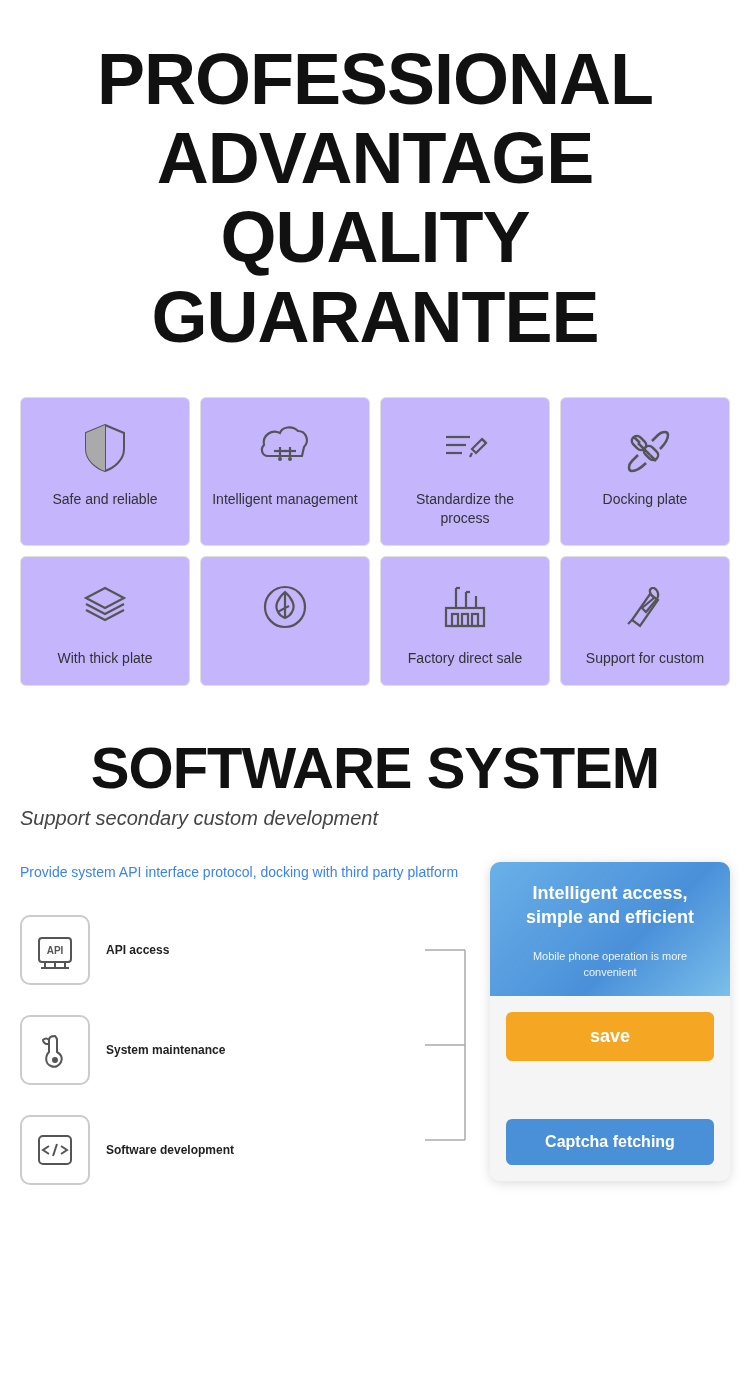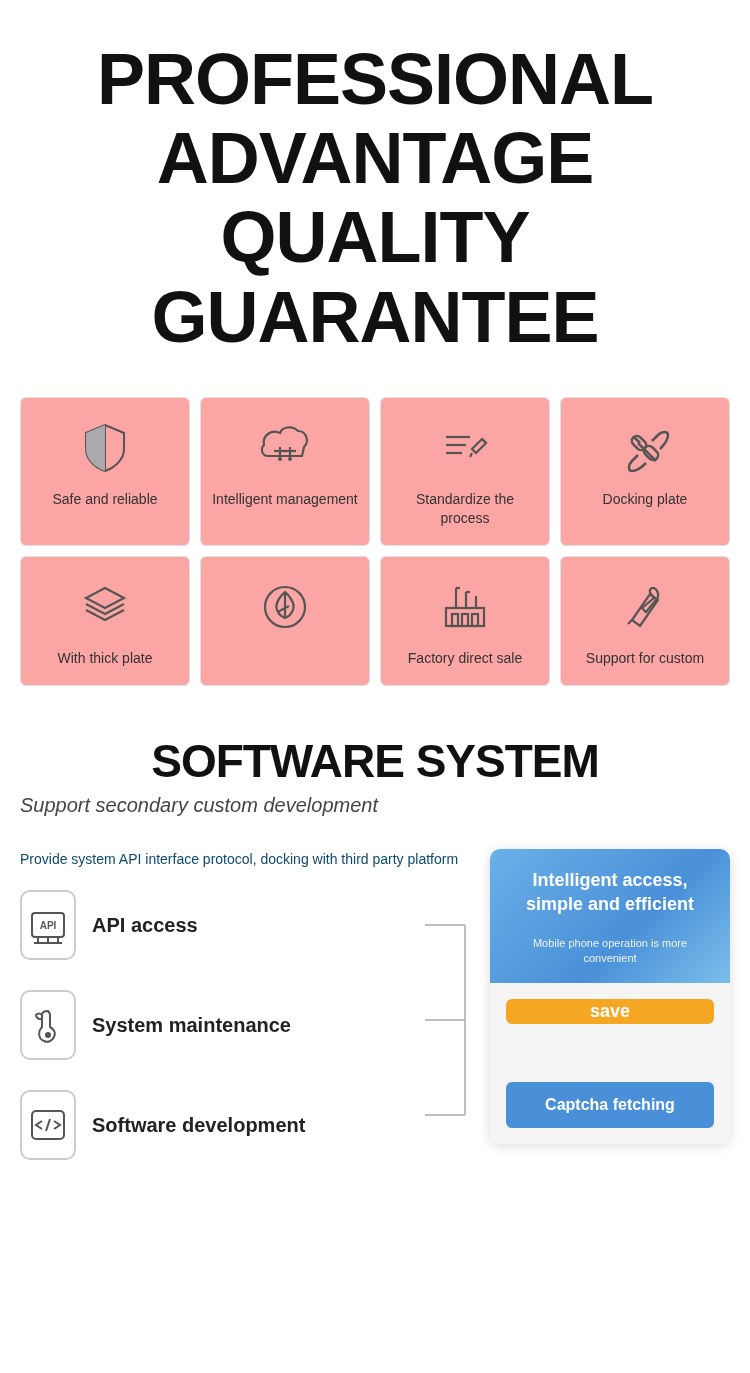--- a/index.html
+++ b/index.html
@@ -34,21 +34,21 @@
       margin-bottom: 10px;
     }
     .feature-card {
       border: 1.5px solid #e0e0e0;
       border-radius: 6px;
       padding: 20px 10px 16px;
       display: flex;
       flex-direction: column;
       align-items: center;
       gap: 12px;
-      background: #fca5a5;
+      background: #c4b5fd;
     }
     .feature-icon {
       width: 60px;
       height: 60px;
       display: flex;
       align-items: center;
       justify-content: center;
     }
     .feature-icon svg {
       width: 54px;
@@ -59,21 +59,21 @@
       text-align: center;
       line-height: 1.4;
       color: #333;
     }
 
     
     .software-section {
       padding: 30px 20px 20px;
     }
     .software-title {
-      font-size: 46px;
+      font-size: 58px;
       font-weight: 900;
       text-align: center;
       color: #111;
       letter-spacing: -1px;
       line-height: 1.1;
     }
     .software-subtitle {
       text-align: left;
       font-size: 20px;
       color: #444;
@@ -84,47 +84,47 @@
     .software-content {
       display: flex;
       gap: 20px;
       align-items: flex-start;
     }
     .software-left {
       flex: 1;
     }
     .software-description {
       font-size: 14px;
-      color: #0c4a6e;
+      color: #3b82f6;
       line-height: 1.5;
-      margin-bottom: 20px;
+      margin-bottom: 32px;
     }
     .software-item {
       display: flex;
       align-items: center;
       gap: 16px;
       position: relative;
     }
     .software-item-icon {
-      width: 56px;
+      width: 70px;
       height: 70px;
       border: 2px solid #ccc;
       border-radius: 10px;
       display: flex;
       align-items: center;
       justify-content: center;
       background: #fff;
       flex-shrink: 0;
     }
     .software-item-icon svg {
       width: 40px;
       height: 40px;
     }
     .software-item-label {
-      font-size: 20px;
+      font-size: 12px;
       font-weight: bold;
       color: #222;
       line-height: 1.3;
       text-align: right;
     }
     
     .software-right {
       width: 240px;
       flex-shrink: 0;
       display: flex;
@@ -156,21 +156,21 @@
       padding: 16px;
       display: flex;
       flex-direction: column;
       gap: 10px;
     }
     .btn-save {
       background: #f5a623;
       color: #fff;
       border: none;
       border-radius: 6px;
-      padding: 2px;
+      padding: 14px;
       font-size: 18px;
       font-weight: bold;
       width: 100%;
       cursor: pointer;
       text-align: center;
     }
     .btn-captcha {
       background: #4a90d9;
       color: #fff;
       border: none;

